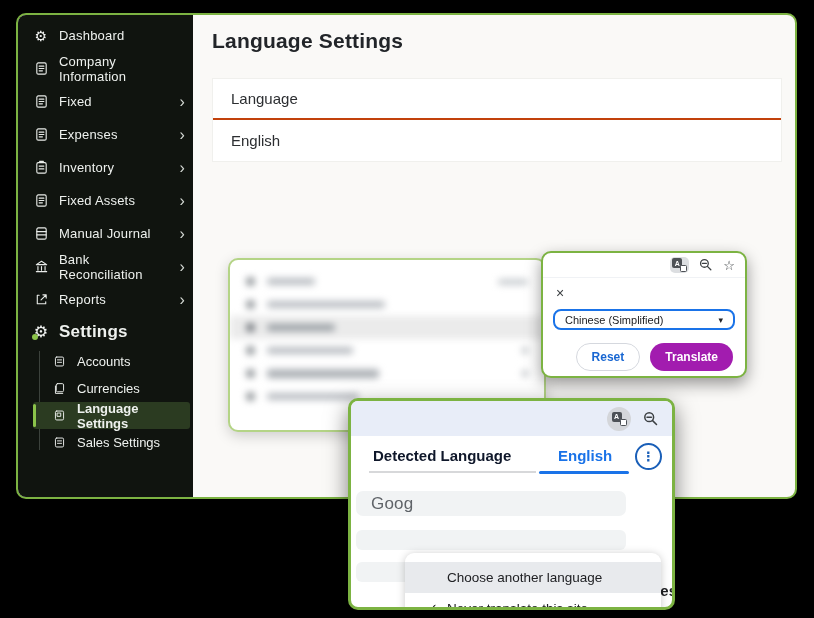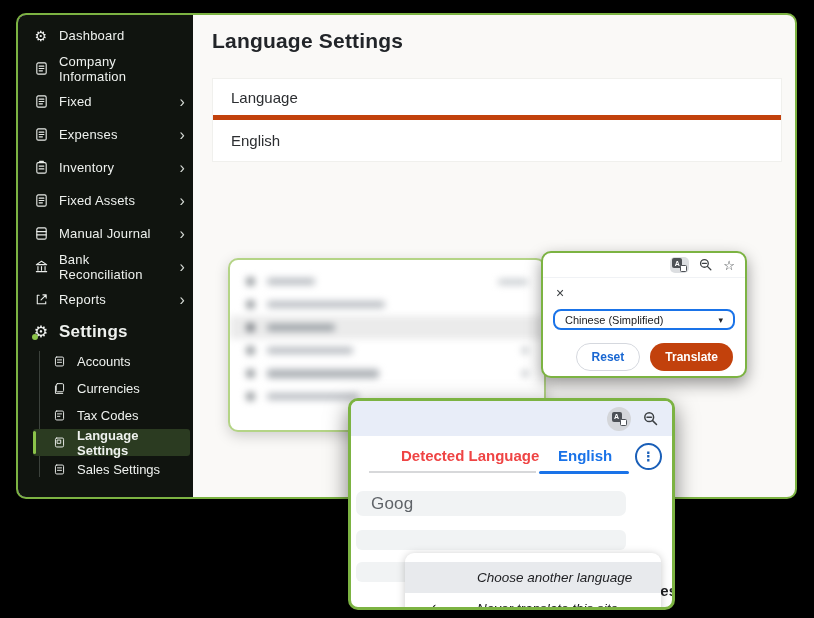--- a/index.html
+++ b/index.html
@@ -24,21 +24,21 @@
   .subnav .tree { position:absolute; left:21px; top:3px; bottom:6px; width:1px; background:#3c423c; }
   .sub-item { display:flex; align-items:center; height:27px; padding:0 4px 0 18px; margin-left:15px; gap:10px; font-size:13px; font-weight:500; position:relative; cursor:pointer; }
   .sub-item .svgicon { width:13px; height:13px; }
   .sub-item.active { background:#2b3b21; border-radius:3px; margin-right:3px; }
   .sub-item.active .active-bar { position:absolute; left:0; top:2px; bottom:2px; width:3px; border-radius:2px; background:#8bc34a; }
   .sub-item.active span.lbl { font-weight:700; }
 
   .main { flex:1; position:relative; }
   .page-title { position:absolute; left:19px; top:14px; font-size:21px; font-weight:700; color:#222529; letter-spacing:.2px; }
   .lang-card { position:absolute; left:19px; right:13px; top:63px; background:#fff; border:1px solid #f0f0ed; }
-  .lang-row { height:41px; display:flex; align-items:center; padding:0 18px; font-size:15px; color:#2c2e31; border-bottom:5px solid #c2410c; }
+  .lang-row { height:41px; display:flex; align-items:center; padding:0 18px; font-size:15px; color:#2c2e31; border-bottom:2px solid #c2410c; }
   .lang-row:last-child { border-bottom:none; }
 
   
   .blur-panel { position:absolute; left:228px; top:258px; width:318px; height:174px; background:#fff;
     border:2px solid #b4d486; border-radius:10px; z-index:3; overflow:hidden; box-shadow:0 4px 14px rgba(0,0,0,.18); }
   .blur-content { filter:blur(3.5px); padding-top:10px; }
   .b-row { height:23px; display:flex; align-items:center; gap:12px; padding:0 16px; }
   .b-row.hl { background:#ebebeb; }
   .b-dot { width:9px; height:9px; border-radius:50%; background:#8d9296; flex:none; }
   .b-bar { height:7px; border-radius:3px; background:#b9bdc2; }
@@ -58,43 +58,43 @@
   .mag { width:14px; height:14px; }
   .mag path, .mag circle, .mag line { fill:none; stroke:#3c4043; stroke-width:1.5; stroke-linecap:round; }
   .tr-row { display:flex; align-items:center; justify-content:space-between; padding:8px 13px 4px; }
   .tr-label { font-size:12.5px; color:#3c4043; }
   .tr-close { font-size:14px; color:#3c4043; cursor:pointer; line-height:1; }
   .tr-select { margin:5px 10px 0; height:21px; border:2px solid #1a73e8; border-radius:8px; display:flex; align-items:center; justify-content:space-between; padding:0 10px; font-size:11px; color:#202124; cursor:pointer; background:#fff; }
   .tr-caret { font-size:9px; color:#202124; }
   .tr-actions { display:flex; justify-content:flex-end; gap:10px; padding:13px 12px 0; }
   .btn { border-radius:15px; font-size:12px; font-weight:700; padding:6px 15px; cursor:pointer; border:none; font-family:"Liberation Sans",sans-serif; }
   .btn-reset { background:#fff; color:#1967d2; border:1px solid #d5d8de; }
-  .btn-translate { background:#c2410c; color:#fff; }
+  .btn-translate { background:#a21caf; color:#fff; }
 
   
   .bt-popup { position:absolute; left:348px; top:398px; width:327px; height:212px; background:#fff;
     border:3px solid #7cb342; border-radius:10px; z-index:5; overflow:hidden; box-shadow:0 8px 22px rgba(0,0,0,.5); }
   .bt-header { height:35px; background:#e8edf8; display:flex; justify-content:flex-end; align-items:center; gap:12px; padding:0 13px; }
   .icon-hl-circle { background:#d4d6da; border-radius:50%; width:24px; height:24px; display:flex; align-items:center; justify-content:center; }
   .bt-tabs { position:relative; height:42px; background:#fff; }
   .tab { position:absolute; top:11px; font-size:15px; font-weight:700; cursor:pointer; }
-  .tab-detected { left:50px; color:#ef4444; }
+  .tab-detected { left:22px; color:#0f172a; }
   .tab-english { left:207px; color:#1a73e8; }
   .tab-line-grey { position:absolute; left:18px; width:167px; bottom:5px; height:2px; background:#d7d8da; }
   .tab-line-blue { position:absolute; left:188px; width:90px; bottom:4px; height:3.5px; background:#1a73e8; border-radius:2px; }
   .dots-btn { position:absolute; right:10px; top:7px; width:27px; height:27px; border:2.5px solid #1a5fb8; border-radius:50%; display:flex; align-items:center; justify-content:center; cursor:pointer; }
   .dots-glyph { font-family:"DejaVu Sans", sans-serif; font-size:13px; font-weight:700; color:#1a5fb8; line-height:1; }
   .bt-body { position:relative; height:130px; }
   .row-goog { position:absolute; left:5px; top:13px; height:25px; width:270px; background:#f1f3f4; border-radius:7px; display:flex; align-items:center; padding-left:15px; font-size:17px; color:#5f6368; font-weight:500; letter-spacing:.2px; }
   .stripe { position:absolute; left:5px; width:270px; height:20px; background:#f1f3f4; border-radius:6px; }
   .s2 { top:52px; } .s3 { top:84px; }
   .cost-text { position:absolute; left:231px; top:104px; font-size:15px; font-weight:700; color:#202124; white-space:nowrap; }
   .bt-menu { position:absolute; left:54px; top:75px; width:256px; height:114px; background:#fff; border-radius:9px; box-shadow:0 1px 8px rgba(0,0,0,.22); z-index:2; padding-top:9px; }
   .menu-item { position:relative; height:31px; display:flex; align-items:center; font-size:13.5px; color:#202124; cursor:pointer; }
-  .menu-item .mi-label { margin-left:72px;font-style:italic; }
+  .menu-item .mi-label { margin-left:42px; }
   .menu-item.hl { background:#e8eaed; }
   .mi-check { position:absolute; left:22px; font-size:13px; color:#202124; }
 </style>
 </head>
 <body>
 
 <div class="canvas">
 
   <div class="window">
 
@@ -219,29 +219,20 @@
         <div class="sub-item">
           <span class="nav-icon">
             <svg class="svgicon" viewBox="0 0 16 16">
                 <rect x="4" y="2" width="9" height="10" rx="1.6"></rect>
                 <path d="M3 5v9h9"></path>
               </svg>
           </span>
           <span class="lbl">Currencies</span>
         </div>
 
-        <div class="sub-item">
-          <span class="nav-icon">
-            <svg class="svgicon" viewBox="0 0 16 16">
-                <rect x="3" y="2.5" width="10" height="11" rx="1.6"></rect>
-                <path d="M5.5 6h5M5.5 9h3"></path>
-              </svg>
-          </span>
-          <span class="lbl">Tax Codes</span>
-        </div>
 
         <div class="sub-item active">
           <span class="active-bar"></span>
           <span class="nav-icon">
             <svg class="svgicon" viewBox="0 0 16 16">
                 <rect x="3" y="2.5" width="10" height="11" rx="1.6"></rect>
                 <rect x="5.5" y="5" width="4" height="4"></rect>
               </svg>
           </span>
           <span class="lbl">Language Settings</span>

